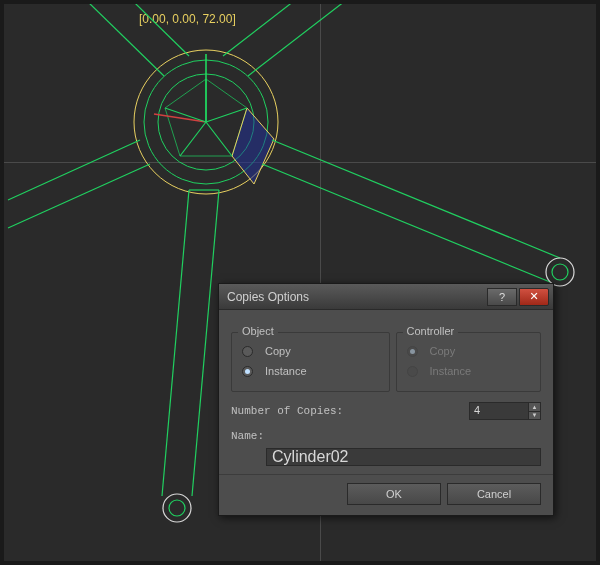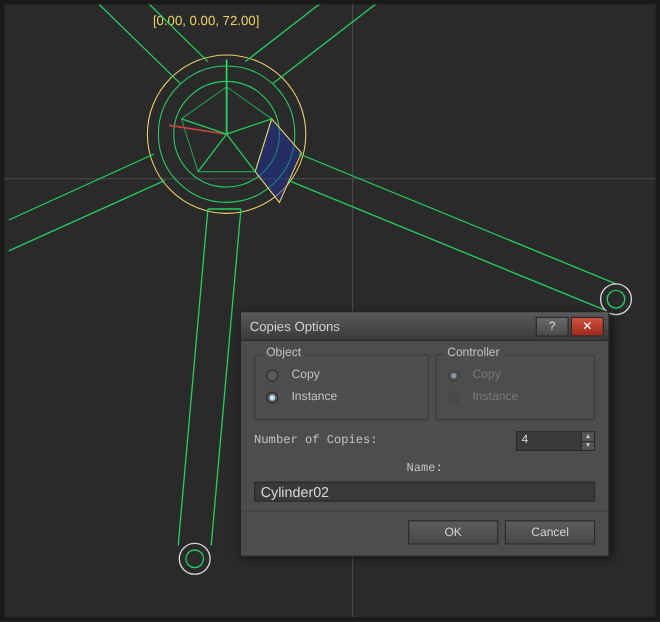--- a/index.html
+++ b/index.html
@@ -86,21 +86,21 @@
   .dialog-body {
     padding: 10px 12px 8px 12px;
     background: #4d4d4d;
   }
   .groups { display: flex; gap: 6px; }
   .group {
     border: 1px solid #3a3a3a;
     border-radius: 2px;
     padding: 8px 10px 10px 10px;
     position: relative;
-    margin-top: 2px;
+    margin-top: 12px;
   }
   .group-obj { flex: 1.05; }
   .group-ctrl { flex: 0.95; }
   .group-title {
     position: absolute;
     top: -8px; left: 6px;
     background: #4d4d4d;
     padding: 0 4px;
     font-size: 11px;
     color: #c0c0c0;
@@ -164,35 +164,35 @@
   }
   .sp-btn + .sp-btn { border-top: 1px solid #2a2a2a; }
 
   .name-input {
     width: 100%;
     height: 18px;
     border: 1px solid #2a2a2a;
     background: #3a3a3a;
     color: #d8d8d8;
     padding: 1px 5px;
-    font-size: 13px;
+    font-size: 16px;
     font-family: inherit;
-    margin-top: 4px;
+    margin-top: 18px;
   }
 
   .button-row {
     display: flex;
     justify-content: flex-end;
     gap: 6px;
     padding: 8px 12px 10px 12px;
     border-top: 1px solid #3c3c3c;
     background: #4d4d4d;
   }
   .dlg-btn {
-    width: 82px; height: 22px;
+    width: 94px; height: 22px;
     background: linear-gradient(#5c5c5c,#484848);
     border: 1px solid #2a2a2a;
     color: #d0d0d0;
     font-size: 11px;
     display: flex; align-items: center; justify-content: center;
     cursor: pointer;
   }
 </style>
 </head>
 <body>
@@ -289,21 +289,21 @@
       <span class="field-label">Number of Copies:</span>
       <div class="spinner">
         <span class="spinner-val">4</span>
         <div class="spinner-btns">
           <div class="sp-btn">▲</div>
           <div class="sp-btn">▼</div>
         </div>
       </div>
     </div>
 
-    <div class="field-row" style="flex-direction:column; align-items:center; gap:2px;">
+    <div class="field-row" style="flex-direction:row; align-items:flex-start; gap:2px;">
       <span class="field-label">Name:</span>
       <input class="name-input" value="Cylinder02" style="">
     </div>
   </div>
 
   <div class="button-row">
     <div class="dlg-btn">OK</div>
     <div class="dlg-btn">Cancel</div>
   </div>
 </div>

